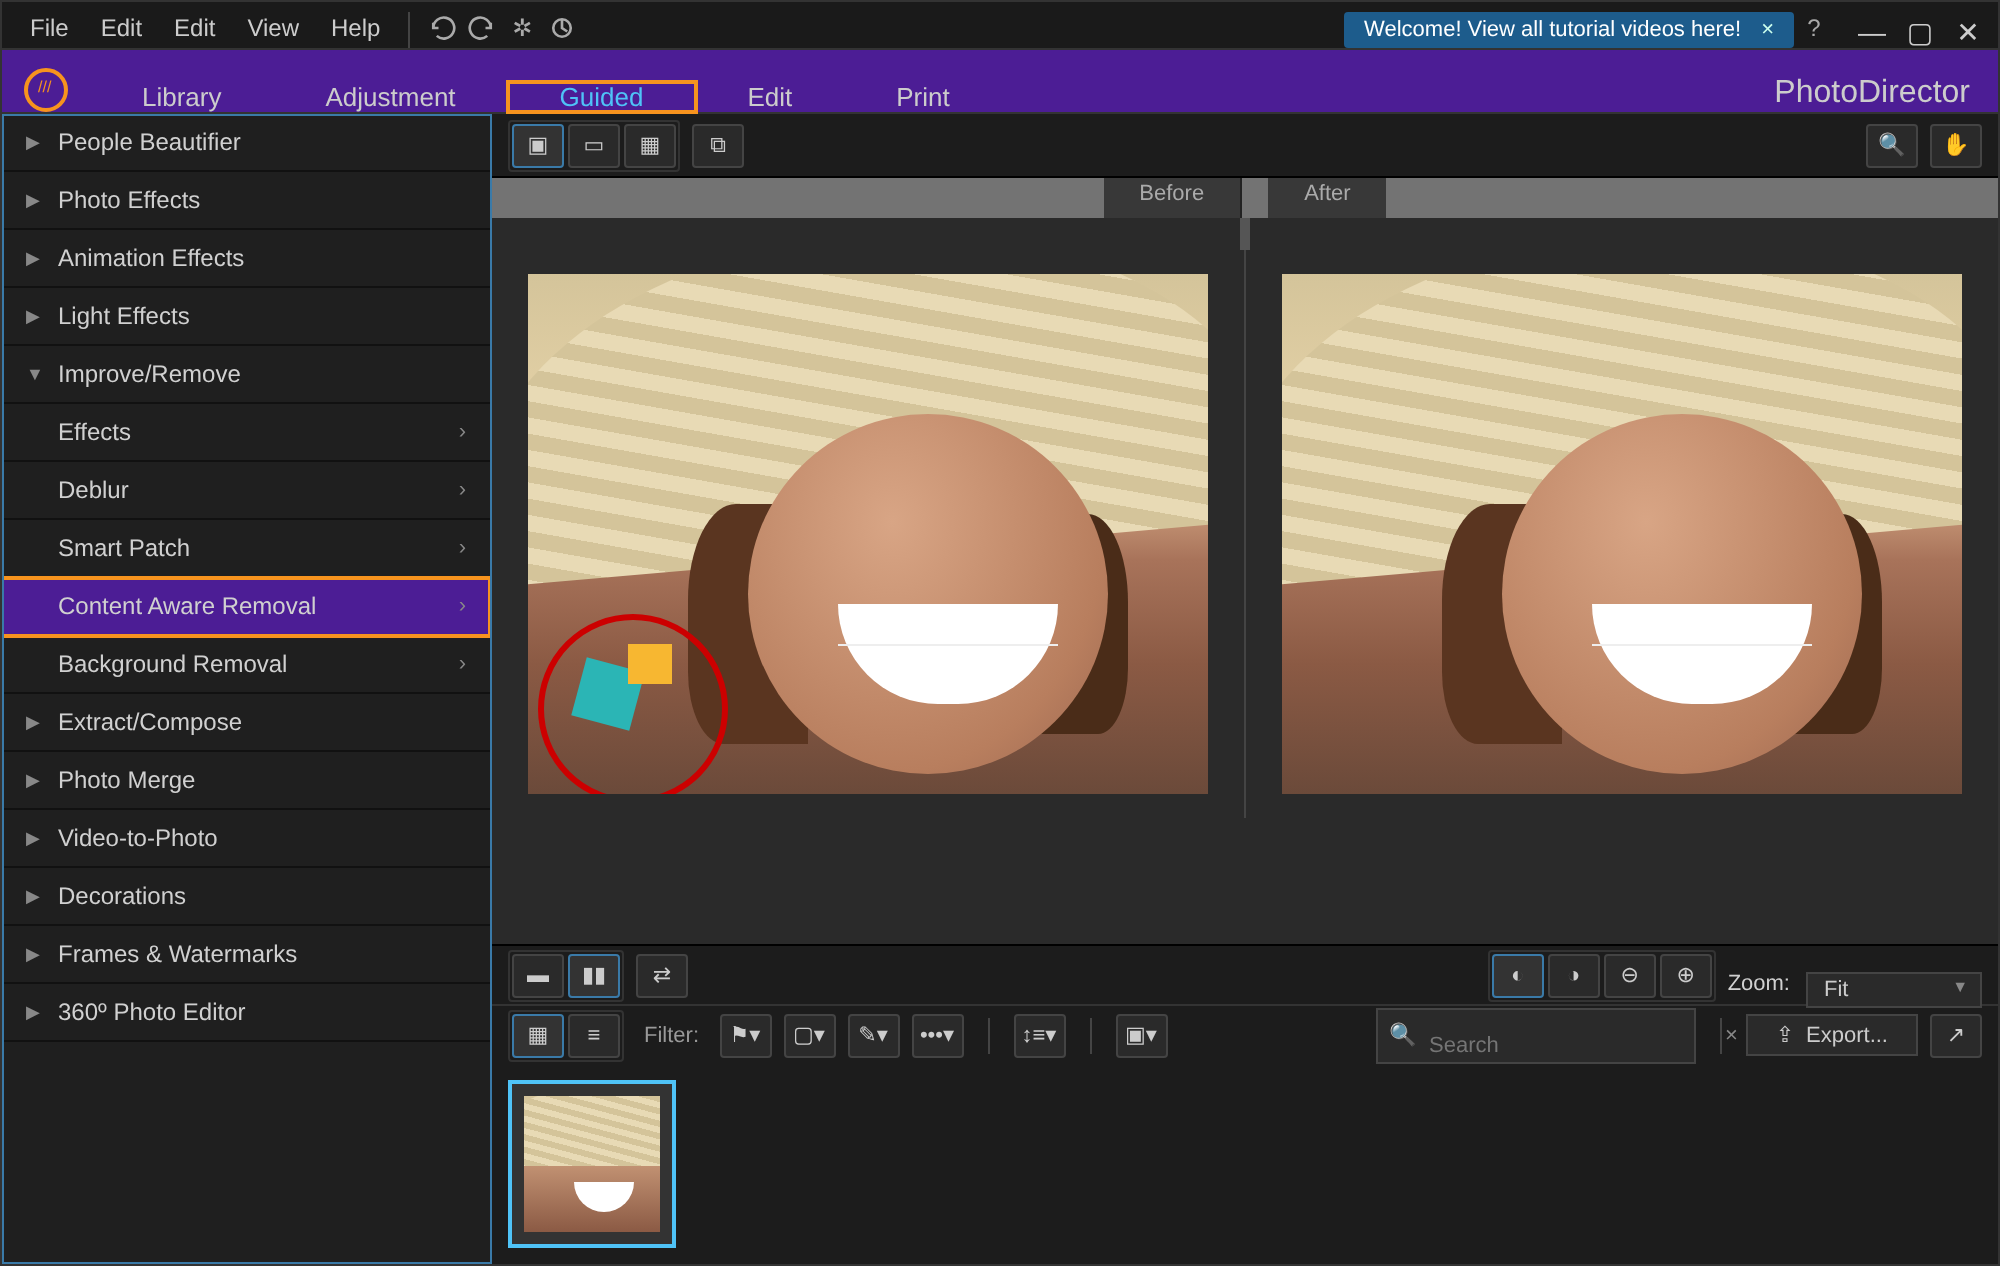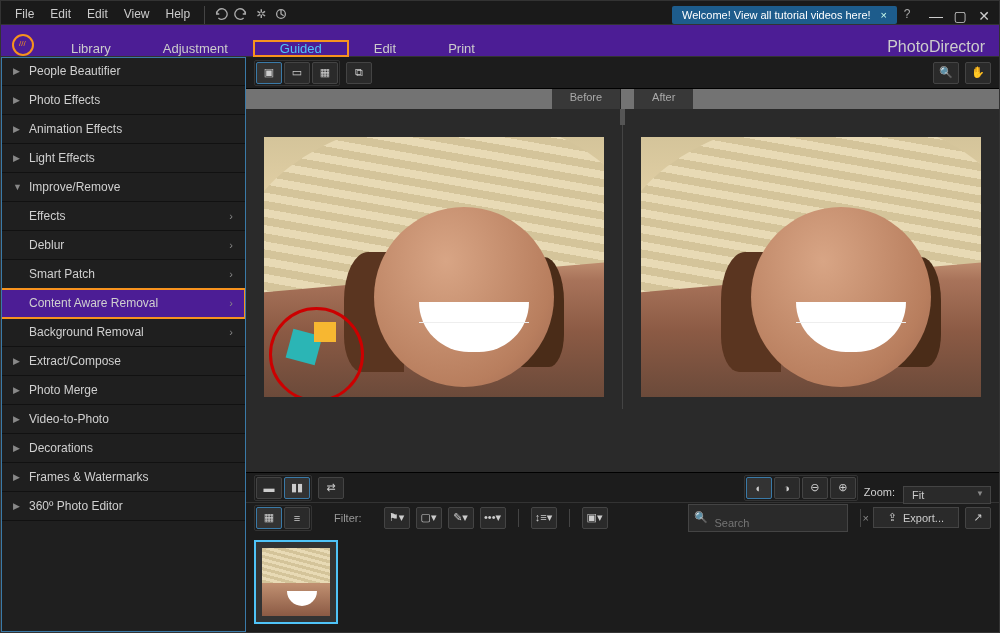--- a/index.html
+++ b/index.html
@@ -67,21 +67,21 @@
 .vdiv-grip { position: absolute; top: 0; left: -2px; width: 5px; height: 16px; background: #555; }
 
 
 .btm-toolbar { height: 30px; background: #1c1c1c; display: flex; align-items: center; padding: 0 8px; gap: 6px; border-top: 1px solid #000; font-size: 11px; }
 .zoom-sect { margin-left: auto; display: flex; gap: 8px; margin-top: 14px; }
 .zoom-combo { background: #2a2a2a; border: 1px solid #444; padding: 2px 30px 2px 8px; position: relative; color: #ccc; width: 88px; cursor: pointer; }
 .zoom-combo::after { content: "▼"; position: absolute; right: 6px; font-size: 8px; color: #888; }
 
 
 .filter-bar { height: 30px; background: #1c1c1c; display: flex; align-items: center; padding: 0 8px; gap: 6px; border-top: 1px solid #333; font-size: 11px; }
-.filter-bar .lbl { color: #999; margin: 0 16px; }
+.filter-bar .lbl { color: #999; margin: 0 4px; }
 .search-box { background: #2a2a2a; border: 1px solid #444; padding: 2px 6px; display: flex; align-items: center; gap: 6px; width: 160px; }
 .search-box input { background: transparent; border: none; color: #ccc; font-size: 11px; flex: 1; outline: none; margin-top: 10px; }
 .search-box .clear { color: #888; cursor: pointer; }
 .export-btn { background: #2a2a2a; border: 1px solid #444; padding: 3px 14px; cursor: pointer; display: flex; align-items: center; gap: 6px; color: #ccc; }
 .sep { width: 1px; height: 18px; background: #444; margin: 0 6px; }
 
 
 .filmstrip { height: 100px; background: #1c1c1c; padding: 8px; display: flex; gap: 8px; }
 .thumb { width: 84px; height: 84px; border: 2px solid #4fc3f7; background: #333; padding: 6px; }
 .thumb .mini { width: 100%; height: 100%; background: linear-gradient(180deg, #d4c49a 0%, #e8d5aa 30%, #c89878 45%, #8b5a44 100%); position: relative; overflow: hidden; }

